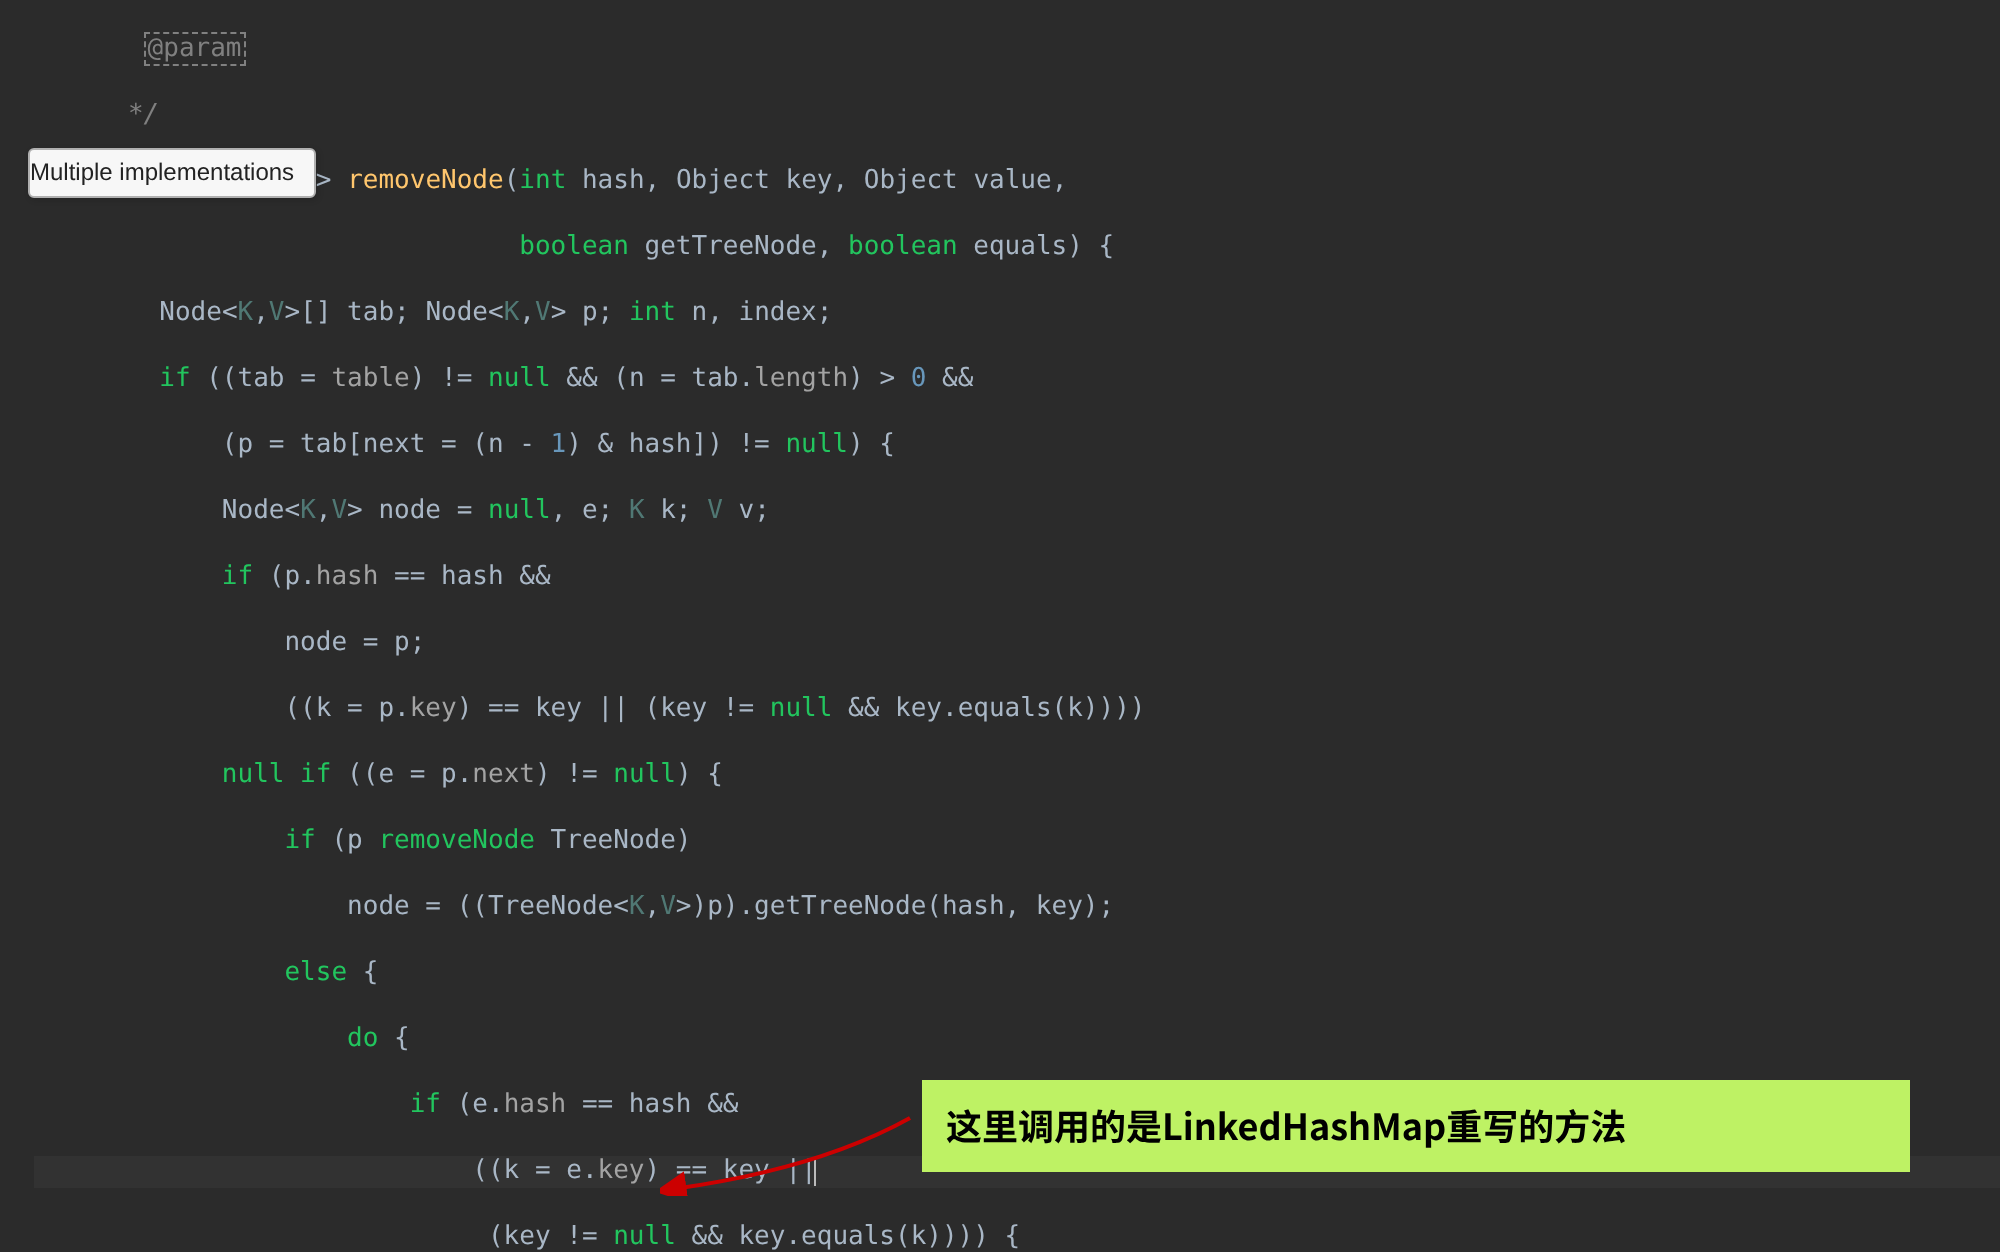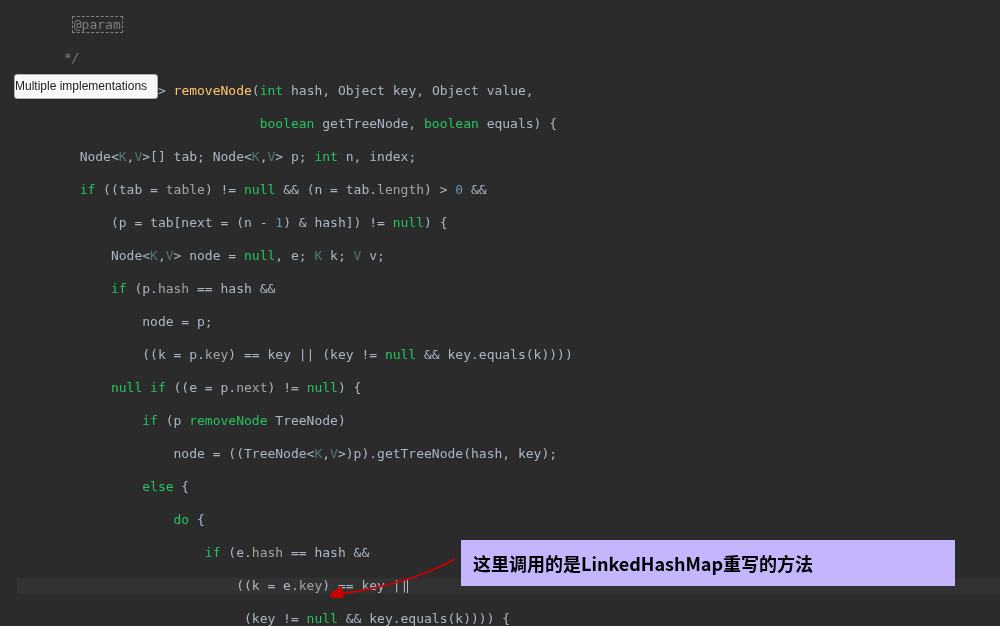--- a/index.html
+++ b/index.html
@@ -38,21 +38,21 @@
     border-radius:3px;
     padding:3px 10px 3px 0;
     font-family:"Segoe UI",Arial,sans-serif;
     font-size:12px;
     box-shadow:1px 1px 3px rgba(0,0,0,0.15);
   }
   .callout {
     position:absolute;
     left:461px; top:540px;
     width:494px; height:46px;
-    background:#c4b5fd;
+    background:#bef264;
     display:flex; align-items:center;
     padding-left:12px;
   }
   .callout-text {
     font-family:"Microsoft YaHei","PingFang SC","Noto Sans CJK SC",sans-serif;
     font-size:18px;
     font-weight:700;
     color:#000;
   }
   .arrow {

